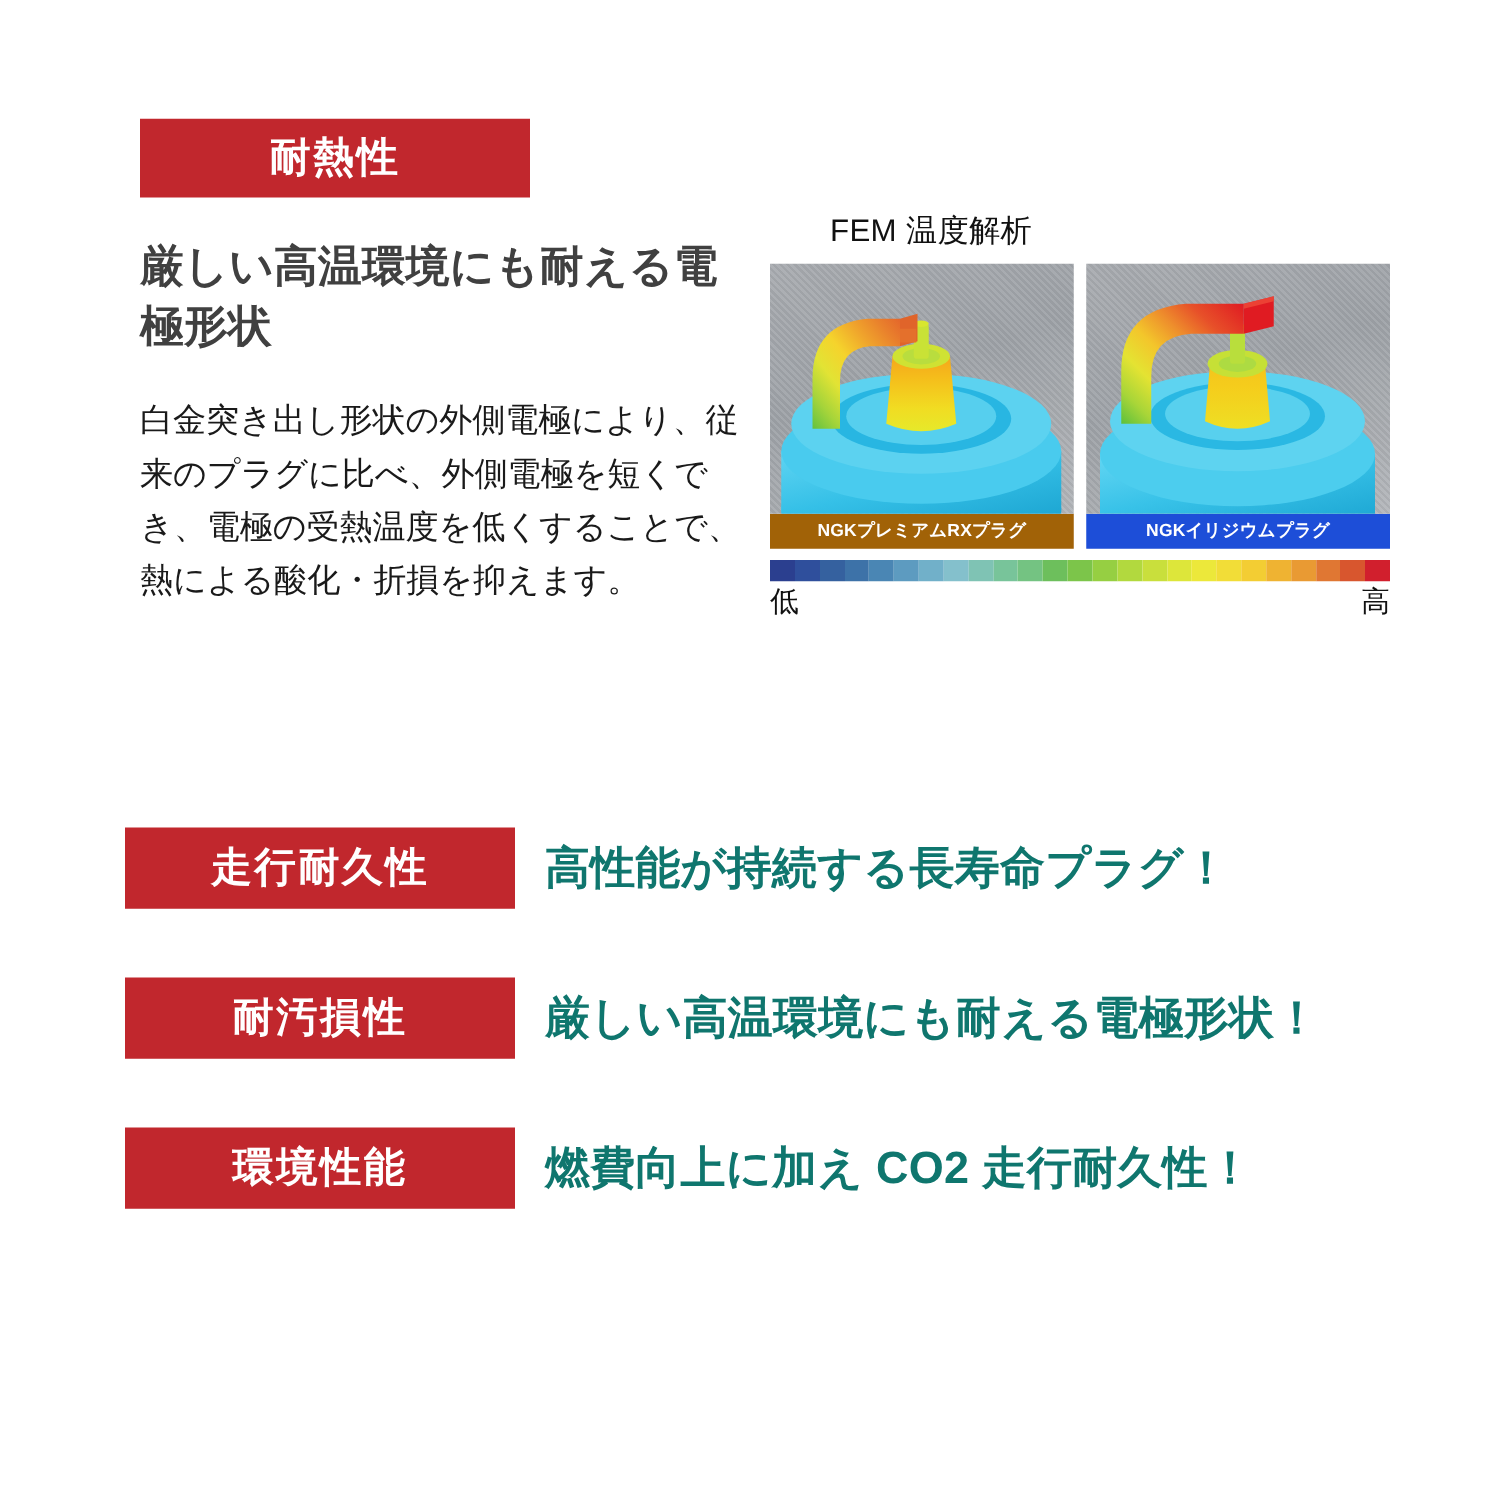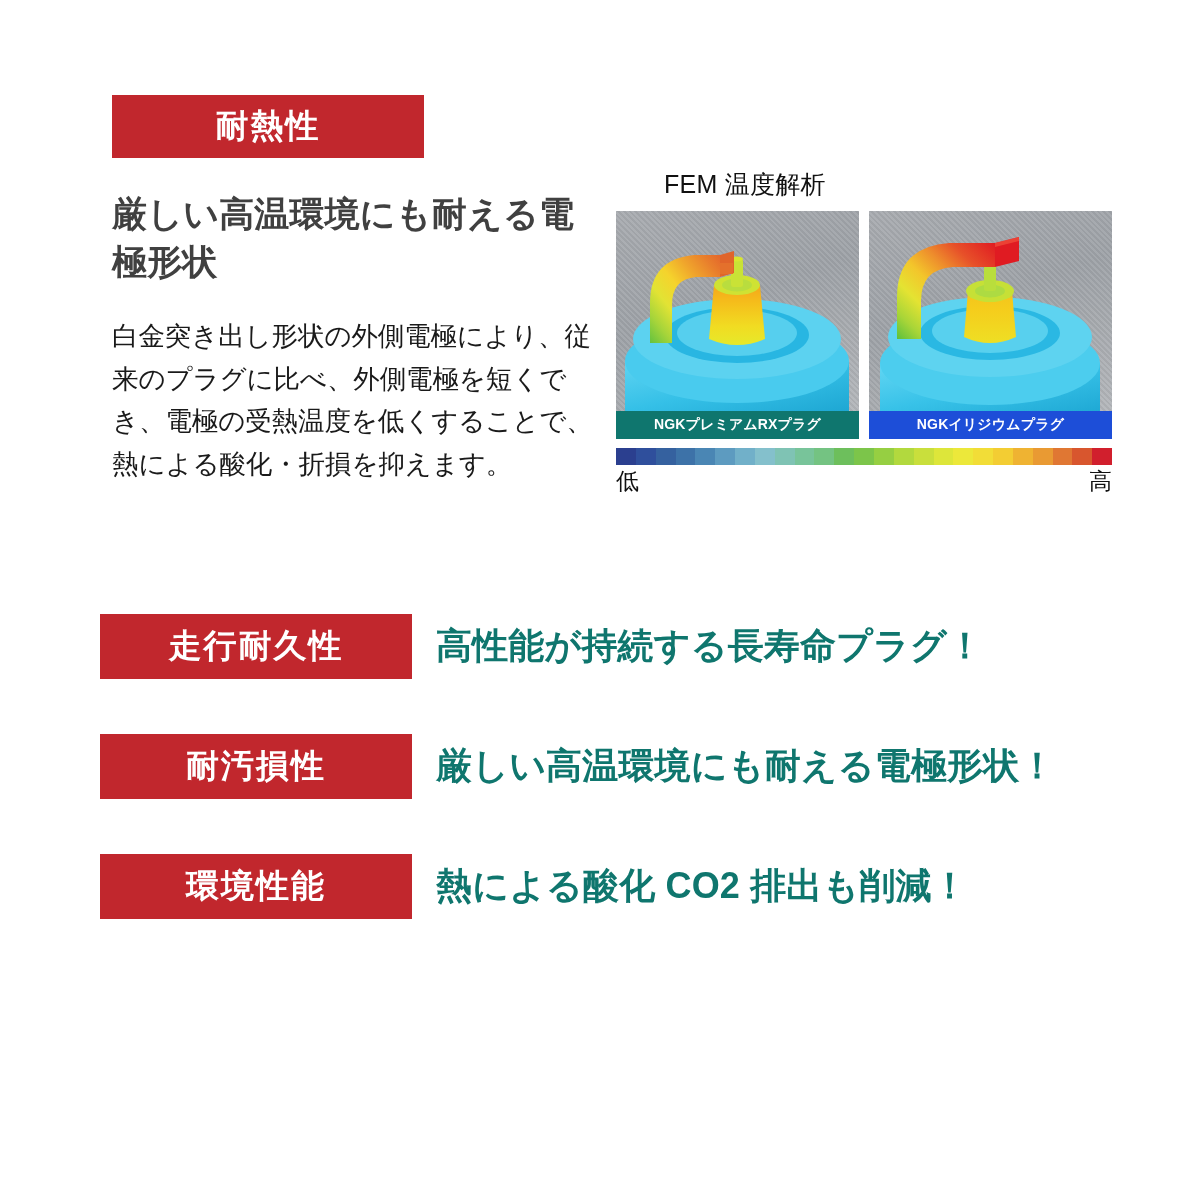--- a/index.html
+++ b/index.html
@@ -121,21 +121,21 @@
     justify-content: space-between;
     font-size: 23px;
     color: #111111;
     margin-top: 1px;
   }
 
   
   .features {
     position: absolute;
     left: 100px;
-    top: 614px;
+    top: 662px;
     width: 1000px;
   }
   .feature-row {
     display: flex;
     align-items: center;
     height: 65px;
     margin-bottom: 55px;
   }
   .feature-row:last-child { margin-bottom: 0; }
 
@@ -214,21 +214,21 @@
 
               <rect x="115" y="48" width="12" height="28" rx="2.5" fill="#c9e236"></rect>
               <ellipse cx="121" cy="48" rx="6" ry="2.6" fill="#d8e62f"></ellipse>
 
               <path d="M34 132 L34 92 Q34 48 78 44 L104 44 L104 66 L80 66 Q56 68 56 94 L56 132 Z" fill="url(#armRX)"></path>
 
               <path d="M104 44 L118 40 L118 62 L104 66 Z" fill="#e0642a"></path>
               <rect x="104" y="52" width="13" height="11" fill="#e4702c"></rect>
             </svg>
           </div>
-          <div class="fem-label rx" style="background: #0f766e;">NGKプレミアムRXプラグ</div>
+          <div class="fem-label rx" style="background: #a16207;">NGKプレミアムRXプラグ</div>
         </div>
 
         <div class="fem-panel">
           <div class="fem-image">
             <svg viewBox="0 0 243 200" width="243" height="200" style="position:absolute;left:0;top:0;">
               <defs>
                 <linearGradient id="armIR" x1="0" y1="1" x2="1" y2="0">
                   <stop offset="0.00" stop-color="#5cc03c"></stop>
                   <stop offset="0.14" stop-color="#a8d538"></stop>
                   <stop offset="0.30" stop-color="#e4e332"></stop>
@@ -312,15 +312,15 @@
     <div class="feature-row">
       <div class="badge badge-feature">走行耐久性</div>
       <div class="feature-text">高性能が持続する長寿命プラグ！</div>
     </div>
     <div class="feature-row">
       <div class="badge badge-feature">耐汚損性</div>
       <div class="feature-text">厳しい高温環境にも耐える電極形状！</div>
     </div>
     <div class="feature-row">
       <div class="badge badge-feature">環境性能</div>
-      <div class="feature-text">熱による酸化 CO2 排出も削減！</div>
+      <div class="feature-text">燃費向上に加え CO2 走行耐久性！</div>
     </div>
   </div>
 
 </body></html>

